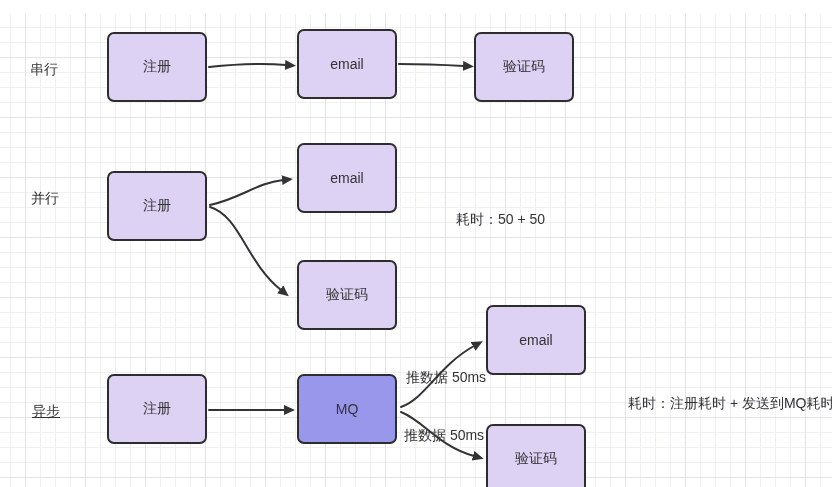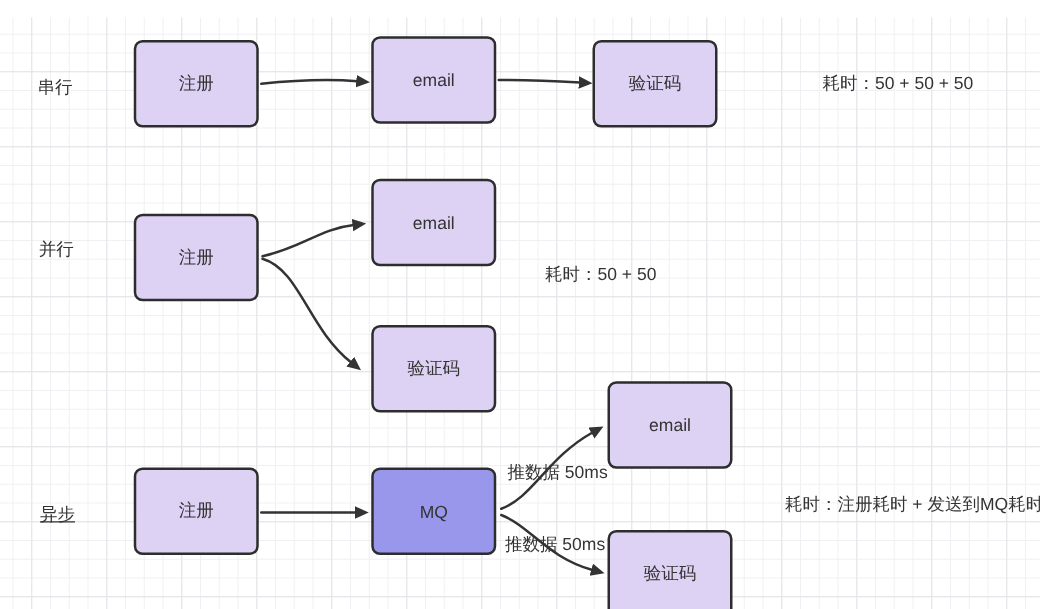--- a/index.html
+++ b/index.html
@@ -44,25 +44,25 @@
   .row-label,.cost,.edge-label{
     position:absolute;font-size:14px;color:var(--text);white-space:nowrap;line-height:1;
   }
   
   #lbl-serial{left:30px;top:48px;}
   #n-s-register{left:107px;top:18px;}
   #n-s-email{left:297px;top:15px;}
   #n-s-captcha{left:474px;top:18px;}
   #cost-serial{left:658px;top:45px;}
   
-  #lbl-parallel{left:31px;top:178px;}
+  #lbl-parallel{left:31px;top:178px;font-family:Liberation Mono, monospace;}
   #n-p-register{left:107px;top:157px;}
   #n-p-email{left:297px;top:129px;}
   #n-p-captcha{left:297px;top:246px;}
-  #cost-parallel{left:436px;top:198px;}
+  #cost-parallel{left:456px;top:198px;}
   
   #lbl-async{left:32px;top:390px;text-decoration:underline;}
   #n-a-register{left:107px;top:360px;}
   #n-a-mq{left:297px;top:360px;}
   #n-a-email{left:486px;top:291px;}
   #n-a-captcha{left:486px;top:410px;}
   #cost-async{left:628px;top:382px;}
   #edge-label-email{left:406px;top:356px;}
   #edge-label-captcha{left:404px;top:414px;}
 </style>
@@ -89,21 +89,20 @@
   <div class="row-label" id="lbl-serial">串行</div>
   <div class="node" id="n-s-register">
     <span>注册</span>
   </div>
   <div class="node" id="n-s-email">
     <span>email</span>
   </div>
   <div class="node" id="n-s-captcha">
     <span>验证码</span>
   </div>
-  <div class="cost" id="cost-serial">耗时：50 + 50 + 50</div>
 
   <div class="row-label" id="lbl-parallel">并行</div>
   <div class="node" id="n-p-register">
     <span>注册</span>
   </div>
   <div class="node" id="n-p-email">
     <span>email</span>
   </div>
   <div class="node" id="n-p-captcha">
     <span>验证码</span>

